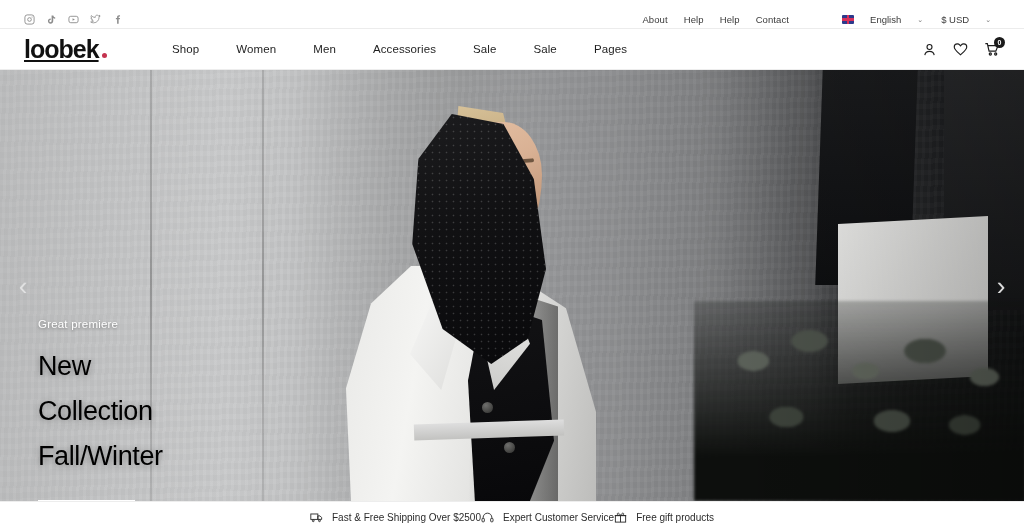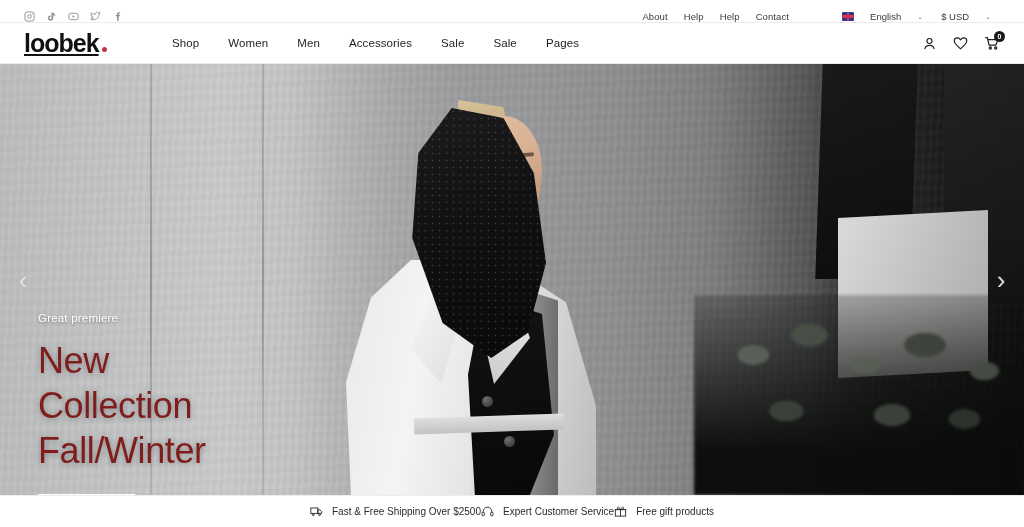--- a/index.html
+++ b/index.html
@@ -5,23 +5,23 @@
   * { box-sizing: border-box; margin: 0; padding: 0; }
   html, body {
     width: 1024px; height: 527px;
     font-family: "Liberation Sans", sans-serif;
     background: #fff; overflow: hidden;
   }
 
   
   .topbar {
     height: 23px; width: 100%;
-    display: flex; align-items: flex-end;
+    display: flex; align-items: flex-start;
     border-bottom: 1px solid #ececec;
-    background: #fff; padding: 0 24px;
+    background: #fff; padding: 14px 24px;
   }
   .social { display: flex; align-items: center; gap: 11px; }
   .social .sicon { width: 11px; height: 11px; display: block; color: #8d8d8d; }
   .social .sicon svg { width: 11px; height: 11px; display: block; }
   .topbar-right {
     margin-left: auto; display: flex; align-items: center; gap: 0;
   }
   .tb-link {
     font-size: 9.5px; color: #3a3a3a; text-decoration: none;
     padding: 0 8px; letter-spacing: .1px; white-space: nowrap;
@@ -54,21 +54,21 @@
     border-bottom: 1px solid #ededed;
   }
   .logo {
     font-size: 25px; font-weight: 700; color: #111;
     letter-spacing: -1px; display: flex; align-items: baseline;
   }
   .logo-dot {
     width: 5px; height: 5px; border-radius: 50%;
     background: #c4334f; margin-left: 3px; display: inline-block;
   }
-  .nav { display: flex; align-items: center; margin-left: 53px; gap: 4px; }
+  .nav { display: flex; align-items: center; margin-left: 53px; gap: 12px; }
   .nav a {
     font-size: 11.5px; color: #1e1e1e; text-decoration: none;
     padding: 0 12.5px; white-space: nowrap; letter-spacing: .1px;
   }
   .header-right { margin-left: auto; display: flex; align-items: center; }
   .search-wrap {
     width: 140px; height: 26px; background: #f4f4f4;
     display: flex; align-items: center; padding: 0 10px;
     border-radius: 2px;
   }
@@ -243,21 +243,21 @@
     background: linear-gradient(90deg, rgba(0,0,0,.13) 0%, rgba(0,0,0,0) 28%, rgba(0,0,0,0) 70%, rgba(0,0,0,.25) 100%);
   }
 
   
   .hero-copy { position: absolute; left: 38px; top: 248px; z-index: 5; }
   .eyebrow {
     font-size: 11.5px; color: #fff; margin-bottom: 14px;
     letter-spacing: .2px; text-shadow: 0 1px 3px rgba(0,0,0,.35);
   }
   .hero-title {
-    font-size: 36px; line-height: 45px; color: #7f1d1d; font-weight: 400;
+    font-size: 27px; line-height: 45px; color: #000000; font-weight: 400;
     letter-spacing: -.4px; text-shadow: 0 1px 6px rgba(0,0,0,.3);
   }
   .shop-btn {
     margin-top: 21px; display: inline-block;
     background: #fff; color: #1a1a1a;
     font-size: 11.5px; padding: 11px 22px;
     border: none; cursor: pointer; letter-spacing: .2px;
     font-family: "Liberation Sans", sans-serif;
   }
   .arrow {

